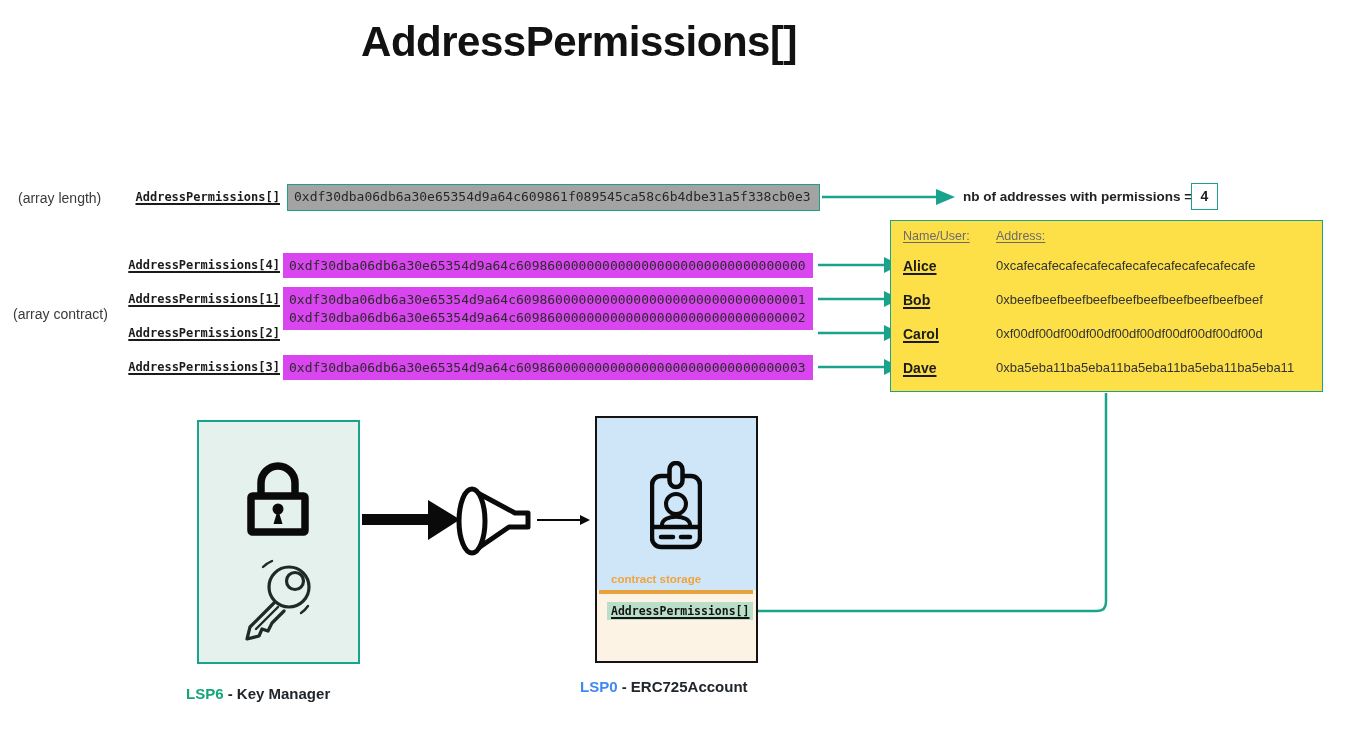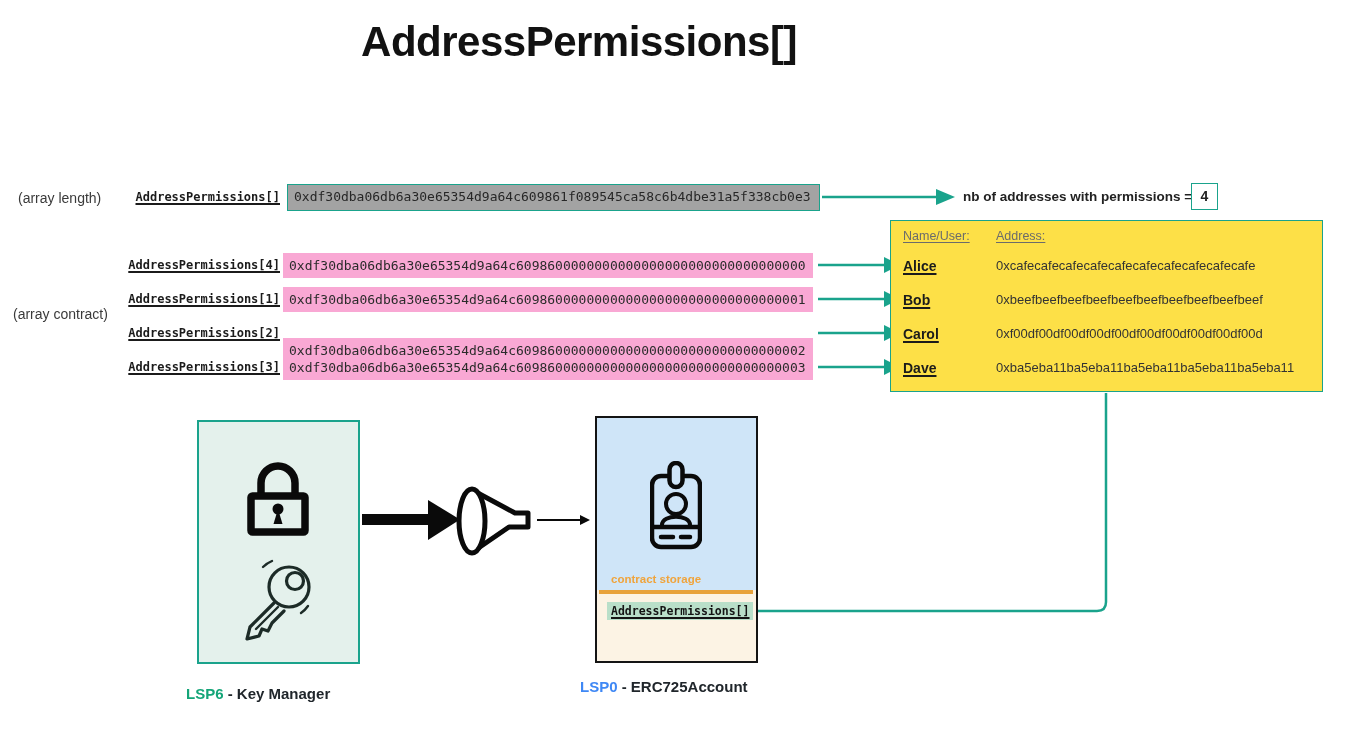--- a/index.html
+++ b/index.html
@@ -14,21 +14,21 @@
 
   .key-label{position:absolute;left:126px;width:154px;height:25px;line-height:25px;text-align:right;
              font-family:"DejaVu Sans Mono", monospace;font-size:12px;font-weight:bold;color:#1b1b1b;
              text-decoration:underline;text-decoration-thickness:1.5px;text-underline-offset:2px;white-space:nowrap;}
 
   .value-box{position:absolute;left:287px;top:184px;width:533px;height:27px;box-sizing:border-box;
              border:1.5px solid #1aa38c;background:#a3a3a3;line-height:24px;padding-left:6px;
              font-family:"DejaVu Sans Mono", monospace;font-size:13px;color:#272727;white-space:nowrap;}
 
   .value-row{position:absolute;left:283px;width:530px;height:25px;line-height:25px;box-sizing:border-box;
-             background:#f9a8d4;padding-left:6px;font-family:"DejaVu Sans Mono", monospace;
+             background:#d946ef;padding-left:6px;font-family:"DejaVu Sans Mono", monospace;
              font-size:13px;color:#2b2b2b;white-space:nowrap;}
 
   .nb-text{position:absolute;left:963px;top:189px;font-size:13.5px;font-weight:bold;color:#222;white-space:nowrap;}
   .nb-box{position:absolute;left:1191px;top:183px;width:27px;height:27px;box-sizing:border-box;
           border:1.5px solid #1aa38c;background:#fff;text-align:center;line-height:24px;
           font-size:14px;font-weight:bold;color:#222;}
 
   .user-table{position:absolute;left:890px;top:220px;width:433px;height:172px;box-sizing:border-box;
               border:1.5px solid #1aa38c;background:#fde047;}
   .user-table .th{position:absolute;top:8px;height:18px;font-size:12.5px;color:#6b6b6b;
@@ -107,21 +107,21 @@
   <div class="nb-text">nb of addresses with permissions =</div>
   <div class="nb-box">4</div>
 
   <div class="side-label" style="left:13px;top:306px;">(array contract)</div>
 
   <div class="key-label" style="top:253px;">AddressPermissions[4]</div>
   <div class="value-row" style="top:253px;">0xdf30dba06db6a30e65354d9a64c6098600000000000000000000000000000000</div>
   <div class="key-label" style="top:287px;">AddressPermissions[1]</div>
   <div class="value-row" style="top:287px;">0xdf30dba06db6a30e65354d9a64c6098600000000000000000000000000000001</div>
   <div class="key-label" style="top:321px;">AddressPermissions[2]</div>
-  <div class="value-row" style="top:338px;">0xdf30dba06db6a30e65354d9a64c6098600000000000000000000000000000002</div>
+  <div class="value-row" style="top:305px;">0xdf30dba06db6a30e65354d9a64c6098600000000000000000000000000000002</div>
   <div class="key-label" style="top:355px;">AddressPermissions[3]</div>
   <div class="value-row" style="top:355px;">0xdf30dba06db6a30e65354d9a64c6098600000000000000000000000000000003</div>
 
   <div class="user-table">
     <div class="th th-name">Name/User:</div>
     <div class="th th-addr">Address:</div>
 
     <div class="tname" style="top:35px;">Alice</div>
     <div class="taddr" style="top:35px;">0xcafecafecafecafecafecafecafecafecafecafe</div>
     <div class="tname" style="top:69px;">Bob</div>

